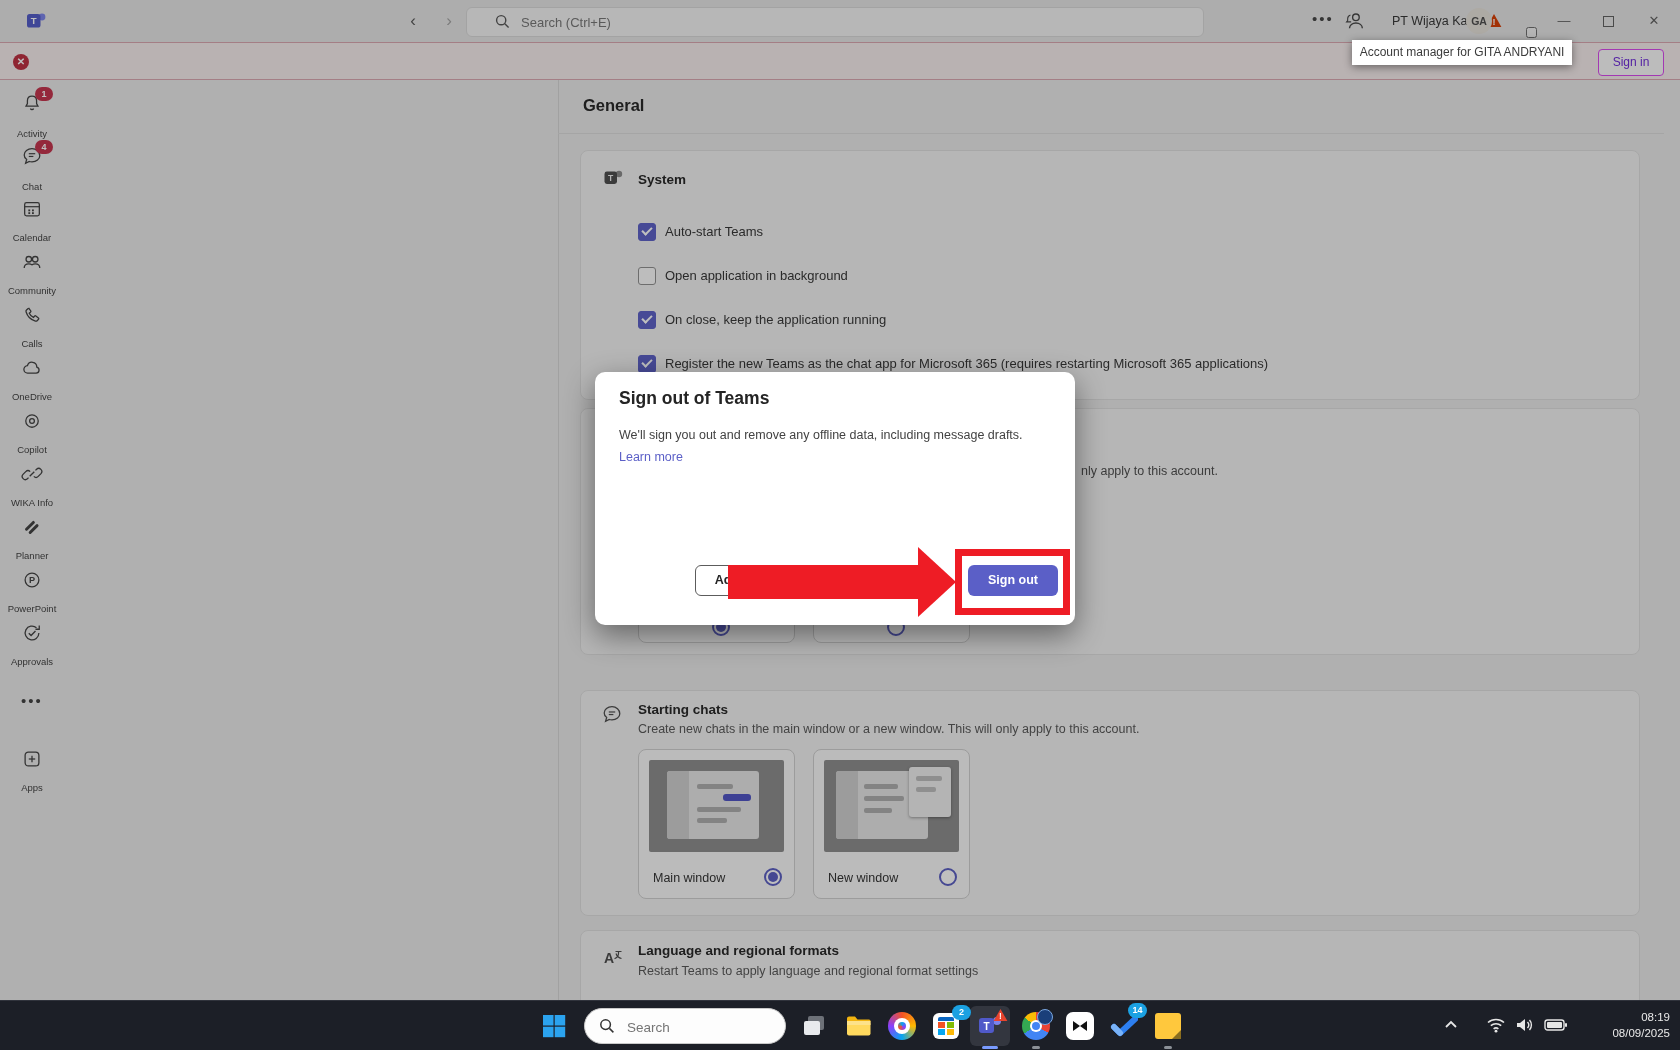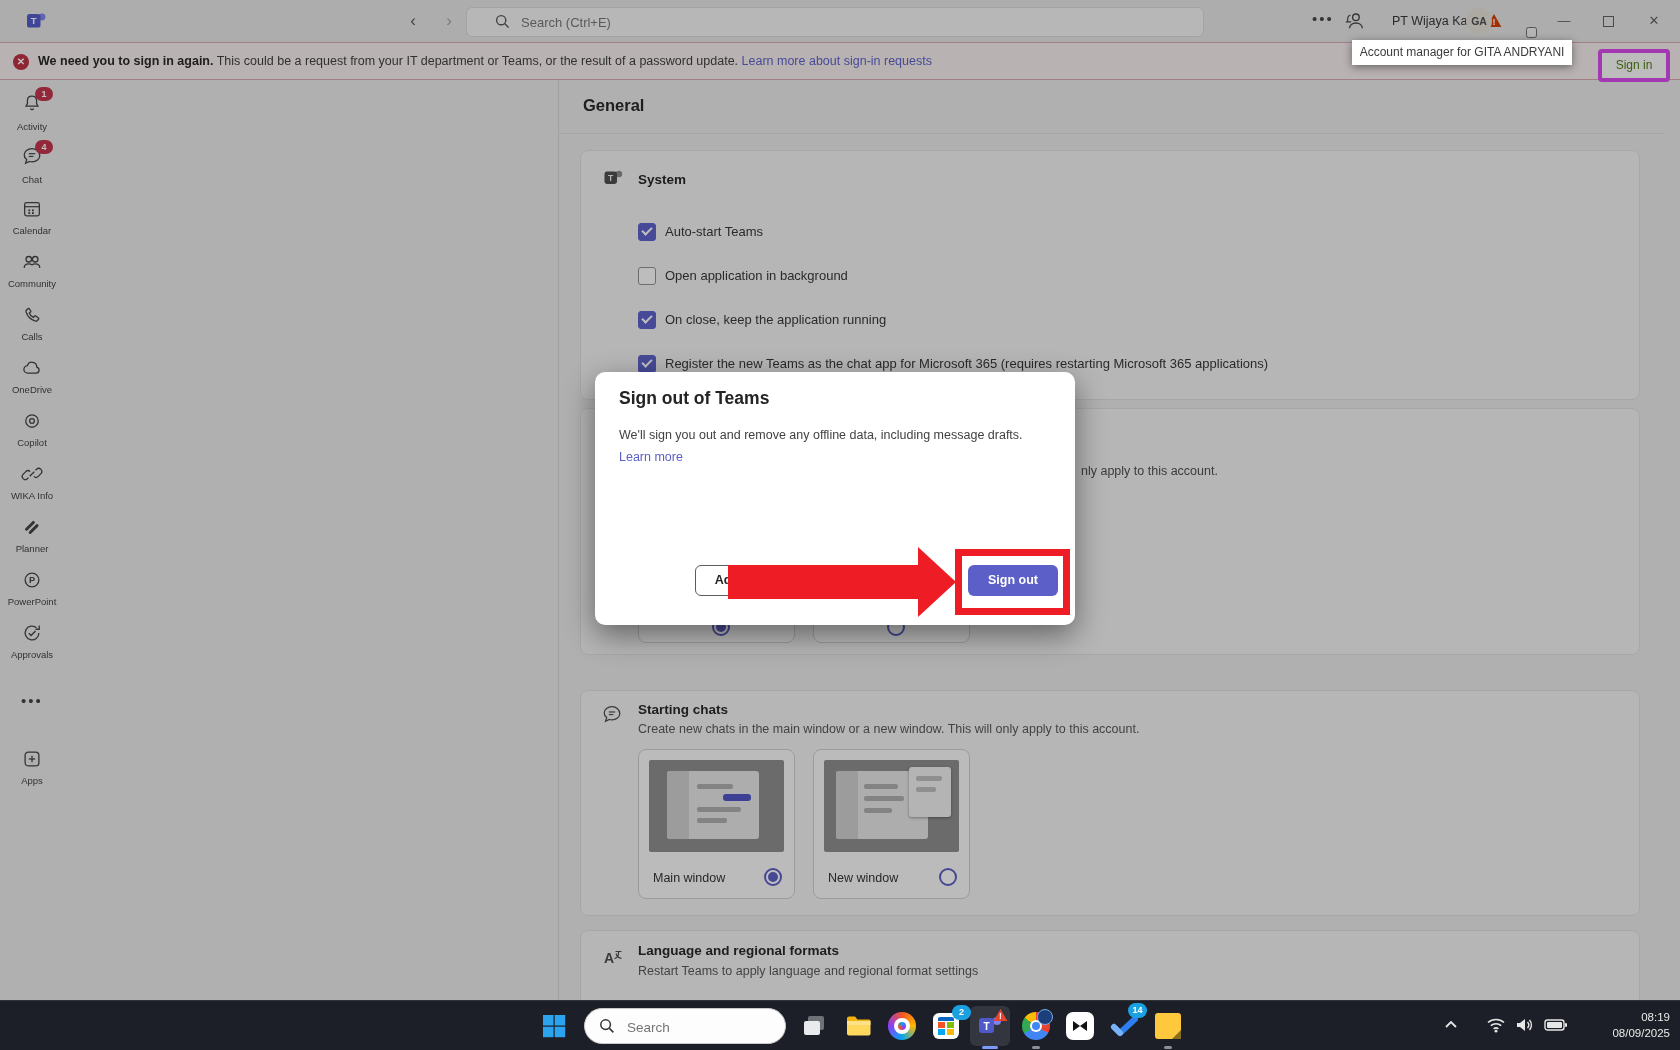--- a/index.html
+++ b/index.html
@@ -27,28 +27,28 @@
   .box-glyph{display:inline-block;width:9px;height:9px;border:1.2px solid #5f5f5f;vertical-align:middle;}
 
   
   .banner{position:absolute;left:0;top:42px;width:1680px;height:38px;background:#f7edee;
           border-top:1px solid #dba7b0;border-bottom:1px solid #dba7b0;box-sizing:border-box;z-index:2;}
   .banner-ico{position:absolute;left:13px;top:11px;width:16px;height:16px;border-radius:50%;background:#bd2c3e;
               color:#fff;font-size:10px;font-weight:bold;text-align:center;line-height:16px;}
   .banner-text{position:absolute;left:38px;top:11px;font-size:12.5px;color:#3b3b3b;white-space:nowrap;}
   .banner-text b{color:#242424;}
   .banner-link{color:#5b5fc7;cursor:pointer;}
-  .signin-btn{position:absolute;left:1598px;top:6px;width:64px;height:25px;background:#fbfbfb;border:4px solid #d946ef;
-              border-radius:4px;font-size:12px;color:#4d7c0f;text-align:center;line-height:25px;}
+  .signin-btn{position:absolute;left:1598px;top:6px;width:64px;height:25px;background:#fbfbfb;border:1px solid #d946ef;
+              border-radius:4px;font-size:12px;color:#6d28d9;text-align:center;line-height:25px;}
 
   
   .sidebar{position:absolute;left:0;top:80px;width:64px;height:920px;background:#ebebeb;z-index:2;}
   .sb-item{position:absolute;left:0;width:64px;height:50px;text-align:center;color:#3f3f3f;}
   .sb-item svg{display:block;margin:0 auto;}
-  .sb-label{font-size:9.5px;color:#3d3d3d;margin-top:5px;}
+  .sb-label{font-size:9.5px;color:#3d3d3d;margin-top:12px;}
   .sb-badge{position:absolute;left:35px;top:-5px;min-width:14px;height:14px;border-radius:8px;background:#c4314b;
             color:#fff;font-size:9px;font-weight:bold;line-height:14px;padding:0 2px;z-index:3;}
   .sb-dots{font-size:15px;letter-spacing:2px;color:#3f3f3f;}
 
   
   .content{position:absolute;left:64px;top:80px;width:1616px;height:920px;background:#ebebeb;}
   .pane-divider{position:absolute;left:558px;top:80px;width:1px;height:920px;background:#d6d6d6;}
   .page-title{position:absolute;left:583px;top:96px;font-size:16.5px;font-weight:bold;color:#242424;}
   .title-rule{position:absolute;left:558px;top:133px;width:1106px;height:1px;background:#dcdcdc;}
   .card{position:absolute;left:580px;width:1060px;background:#f3f3f3;border:1px solid #dfdfdf;border-radius:8px;box-sizing:border-box;}
@@ -149,21 +149,20 @@
     </svg>
     <div class="avatar">GA</div>
     <div class="presence"></div>
     <div class="winctl" style="left:1544px">—</div>
     <div class="winctl" style="left:1588px"><span class="box-glyph"></span></div>
     <div class="winctl" style="left:1634px">✕</div>
   </div>
 
   <div class="banner">
     <div class="banner-ico">✕</div>
-    <div class="banner-text"><b>We need you to sign in again.</b><span> This could be a request from your IT department or Teams, or the result of a password update. </span><span class="banner-link">Learn more about sign-in requests</span></div>
     <div class="signin-btn">Sign in</div>
   </div>
 
   <div class="sidebar">
 
     <div class="sb-item" style="top:12px">
       <div style="position:relative;width:64px;height:24px">
         <span class="sb-badge">1</span>
         <svg width="22" height="22" viewBox="0 0 24 24" style="margin:0 auto;display:block">
           <path d="M12 4.5c-2.9 0-5 2.1-5 5v3.2L5.5 15.5h13L17 12.7V9.5c0-2.9-2.1-5-5-5z" fill="none" stroke="#3f3f3f" stroke-width="1.4"></path>

